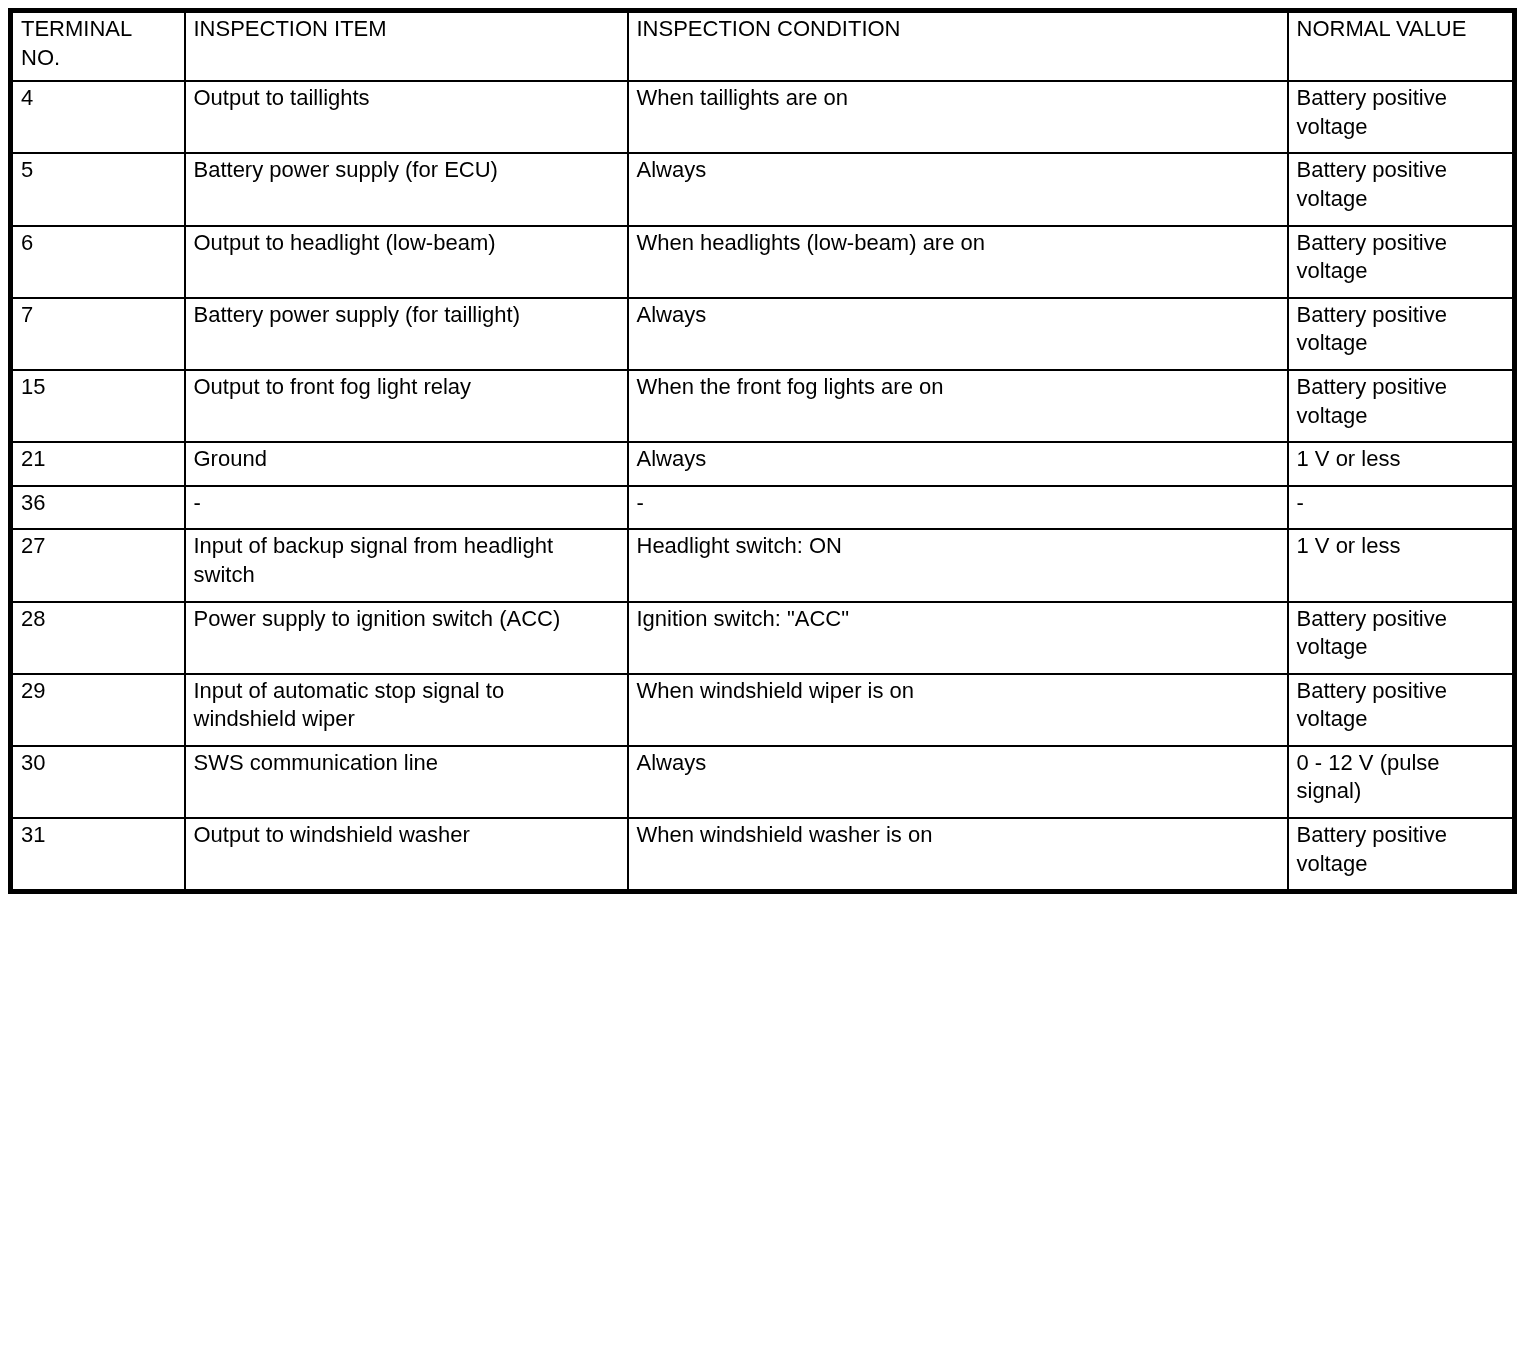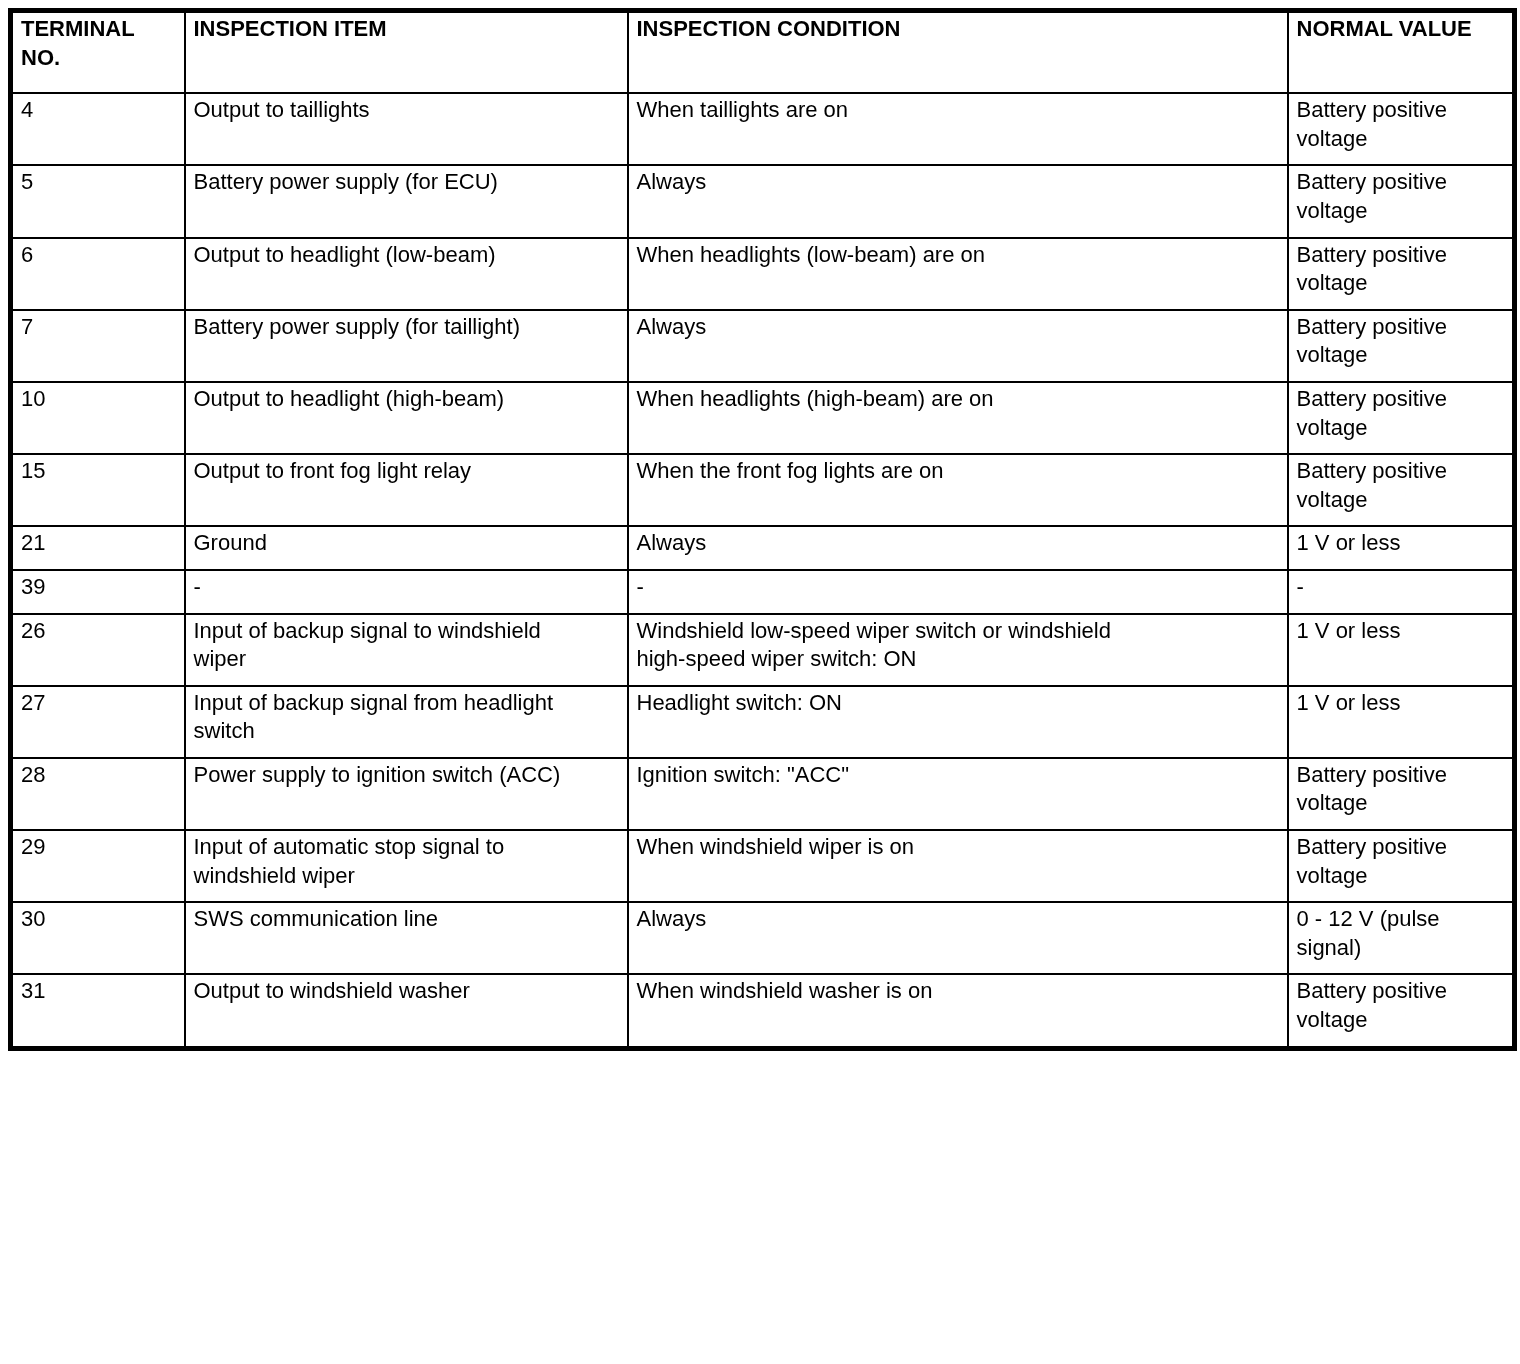--- a/index.html
+++ b/index.html
@@ -34,22 +34,22 @@
     vertical-align: top;
     text-align: left;
     padding: 2px 8px 11px 8px;
     font-size: 22px;
     line-height: 1.3;
     white-space: pre-line;
     overflow: hidden;
     word-wrap: break-word;
   }
   th {
-    font-weight: bold;
-    padding-bottom: 20px;
+    font-weight: normal;
+    padding-bottom: 8px;
   }
 </style>
 </head>
 <body>
 
 <div class="page">
   <table class="spec-table">
     <colgroup>
       <col class="c-terminal">
       <col class="c-item">
@@ -89,52 +89,37 @@
 voltage</td>
         </tr>
         <tr>
           <td>7</td>
           <td>Battery power supply (for taillight)</td>
           <td>Always</td>
           <td>Battery positive
 voltage</td>
         </tr>
         <tr>
-          <td>10</td>
-          <td>Output to headlight (high-beam)</td>
-          <td>When headlights (high-beam) are on</td>
-          <td>Battery positive
-voltage</td>
-        </tr>
-        <tr>
           <td>15</td>
           <td>Output to front fog light relay</td>
           <td>When the front fog lights are on</td>
           <td>Battery positive
 voltage</td>
         </tr>
         <tr>
           <td>21</td>
           <td>Ground</td>
           <td>Always</td>
           <td>1 V or less</td>
         </tr>
         <tr>
-          <td>39</td>
+          <td>36</td>
           <td>-</td>
           <td>-</td>
           <td>-</td>
-        </tr>
-        <tr>
-          <td>26</td>
-          <td>Input of backup signal to windshield
-wiper</td>
-          <td>Windshield low-speed wiper switch or windshield
-high-speed wiper switch: ON</td>
-          <td>1 V or less</td>
         </tr>
         <tr>
           <td>27</td>
           <td>Input of backup signal from headlight
 switch</td>
           <td>Headlight switch: ON</td>
           <td>1 V or less</td>
         </tr>
         <tr>
           <td>28</td>

